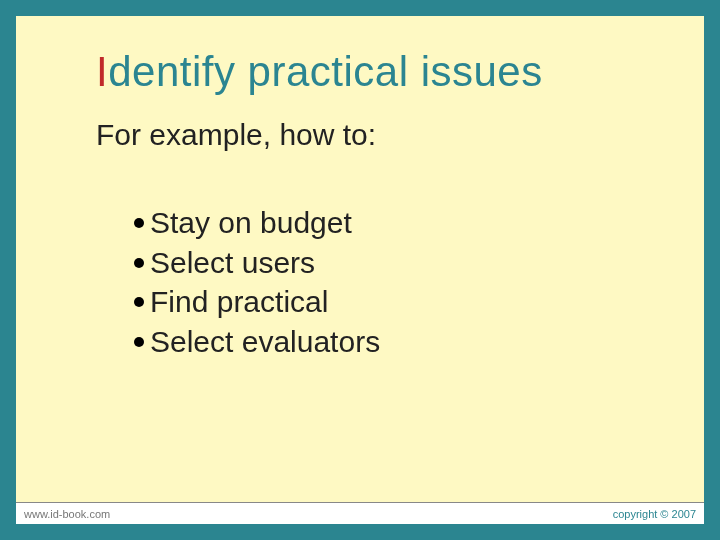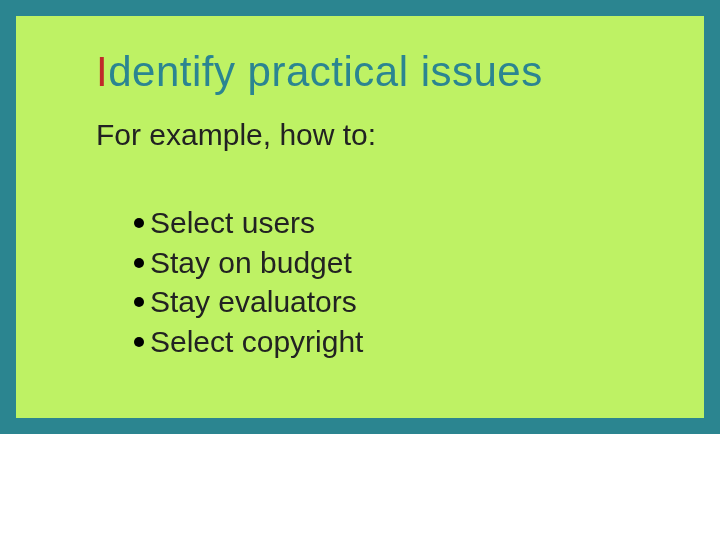--- a/index.html
+++ b/index.html
@@ -7,24 +7,24 @@
     padding: 0;
     width: 720px;
     height: 540px;
     background: #fff;
     font-family: Verdana, Geneva, sans-serif;
     overflow: hidden;
   }
   .slide {
     position: relative;
     width: 720px;
-    height: 434px;
+    height: 540px;
     box-sizing: border-box;
     border: 16px solid #2b8590;
-    background: #bef264;
+    background: #fef9c3;
   }
   .content {
     position: absolute;
     left: 80px;
     top: 32px;
     right: 20px;
   }
   .title {
     font-size: 42px;
     color: #2b8591;
@@ -82,19 +82,23 @@
   }
 </style>
 </head>
 <body>
 
 <div class="slide">
   <div class="content">
     <h1 class="title"><span class="first-letter">I</span><span>dentify practical issues</span></h1>
     <div class="subtitle">For example, how to:</div>
     <div class="bullets">
+      <div class="bullet-line"><span class="bullet-dot"></span><span>Stay on budget</span></div>
       <div class="bullet-line"><span class="bullet-dot"></span><span>Select users</span></div>
-      <div class="bullet-line"><span class="bullet-dot"></span><span>Stay on budget</span></div>
-      <div class="bullet-line"><span class="bullet-dot"></span><span>Stay evaluators</span></div>
-      <div class="bullet-line"><span class="bullet-dot"></span><span>Select copyright</span></div>
+      <div class="bullet-line"><span class="bullet-dot"></span><span>Find practical</span></div>
+      <div class="bullet-line"><span class="bullet-dot"></span><span>Select evaluators</span></div>
     </div>
+  </div>
+  <div class="footer">
+    <span>www.id-book.com</span>
+    <span class="copyright">copyright © 2007</span>
   </div>
 </div>
 
 </body></html>

